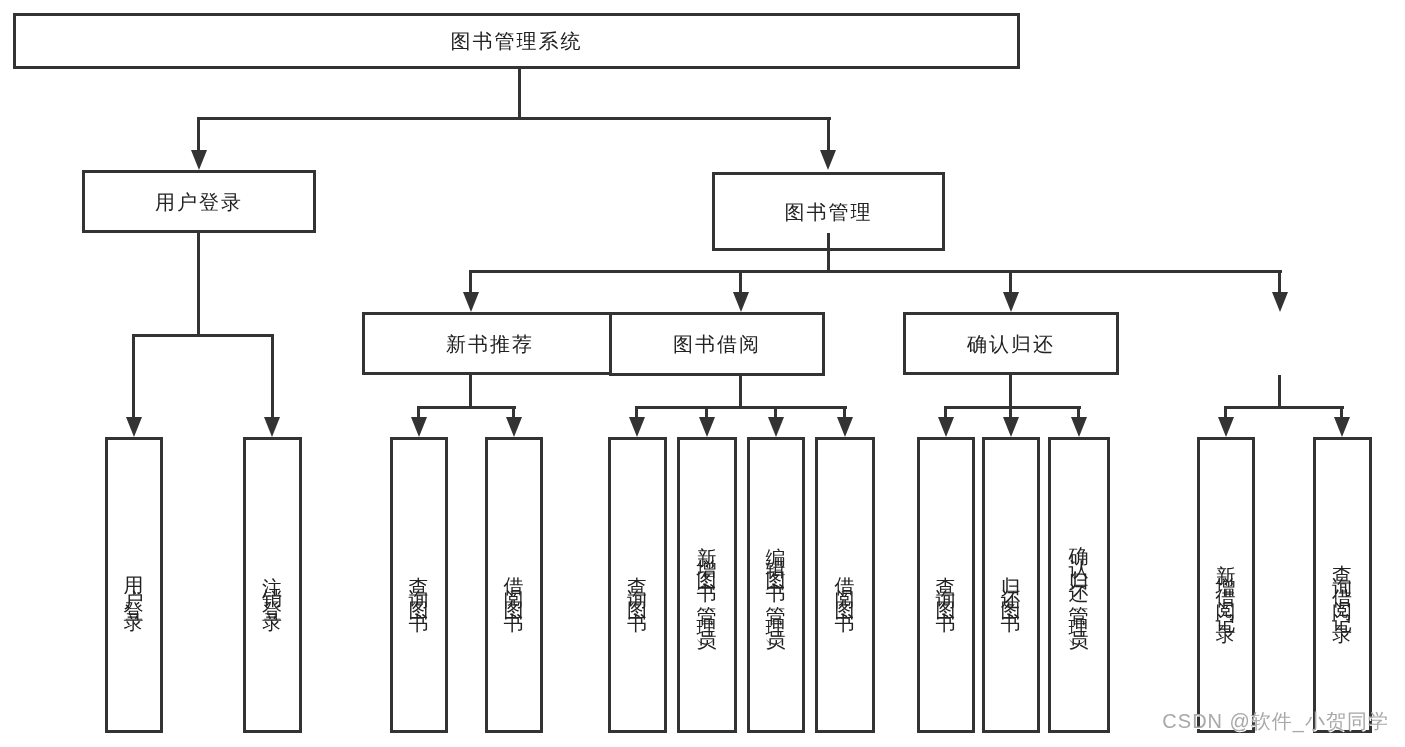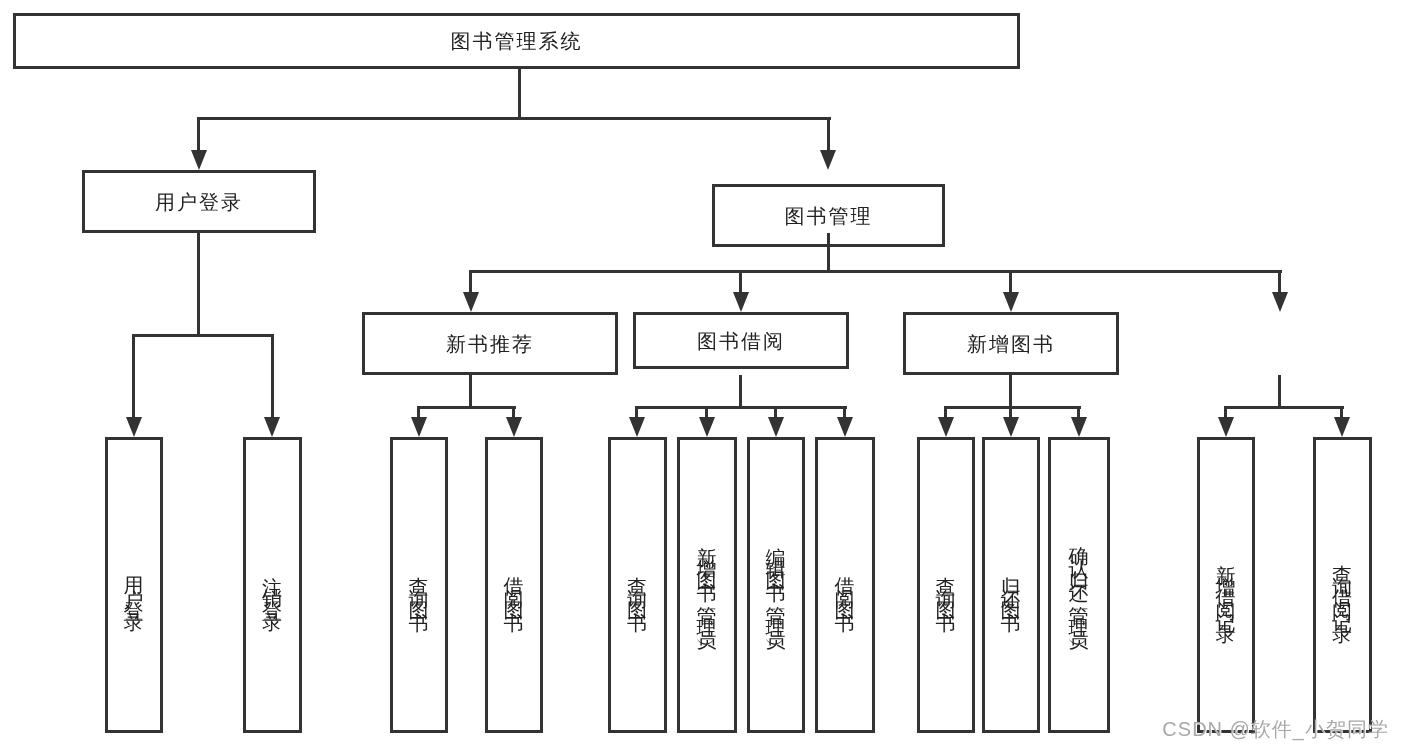--- a/index.html
+++ b/index.html
@@ -40,44 +40,44 @@
   }
   
   .h{position:absolute;height:3px;background:var(--line);}
   .v{position:absolute;width:3px;background:var(--line);}
   .a{position:absolute;width:0;height:0;
      border-left:8px solid transparent;
      border-right:8px solid transparent;
      border-top:20px solid var(--line);}
   .watermark{
     position:absolute;
-    right:16px;bottom:4px;
+    right:16px;bottom:12px;
     font-size:20px;
     color:var(--wm);
     letter-spacing:1px;
     z-index:5;
     text-shadow:1px 1px 0 #ffffff;
   }
 </style>
 </head>
 <body>
 
 <div class="stage">
 
   <div class="box" style="left:13px;top:13px;width:1007px;height:56px">图书管理系统</div>
 
   <div class="box" style="left:82px;top:170px;width:234px;height:63px">用户登录</div>
 
-  <div class="box" style="left:712px;top:184px;width:233px;height:63px">图书管理</div>
+  <div class="box" style="left:712px;top:172px;width:233px;height:79px">图书管理</div>
 
   <div class="box" style="left:362px;top:312px;width:256px;height:63px">新书推荐</div>
 
-  <div class="box" style="left:633px;top:312px;width:216px;height:57px">图书借阅</div>
+  <div class="box" style="left:609px;top:312px;width:216px;height:64px">图书借阅</div>
 
-  <div class="box" style="left:903px;top:312px;width:216px;height:63px">新增图书</div>
+  <div class="box" style="left:903px;top:312px;width:216px;height:63px">确认归还</div>
 
 
   <div class="box vert" style="left:105px;top:437px;width:58px;height:296px">用户登录</div>
 
   <div class="box vert" style="left:243px;top:437px;width:59px;height:296px">注销登录</div>
 
   <div class="box vert" style="left:390px;top:437px;width:58px;height:296px">查询图书</div>
 
   <div class="box vert" style="left:485px;top:437px;width:58px;height:296px">借阅图书</div>
 

